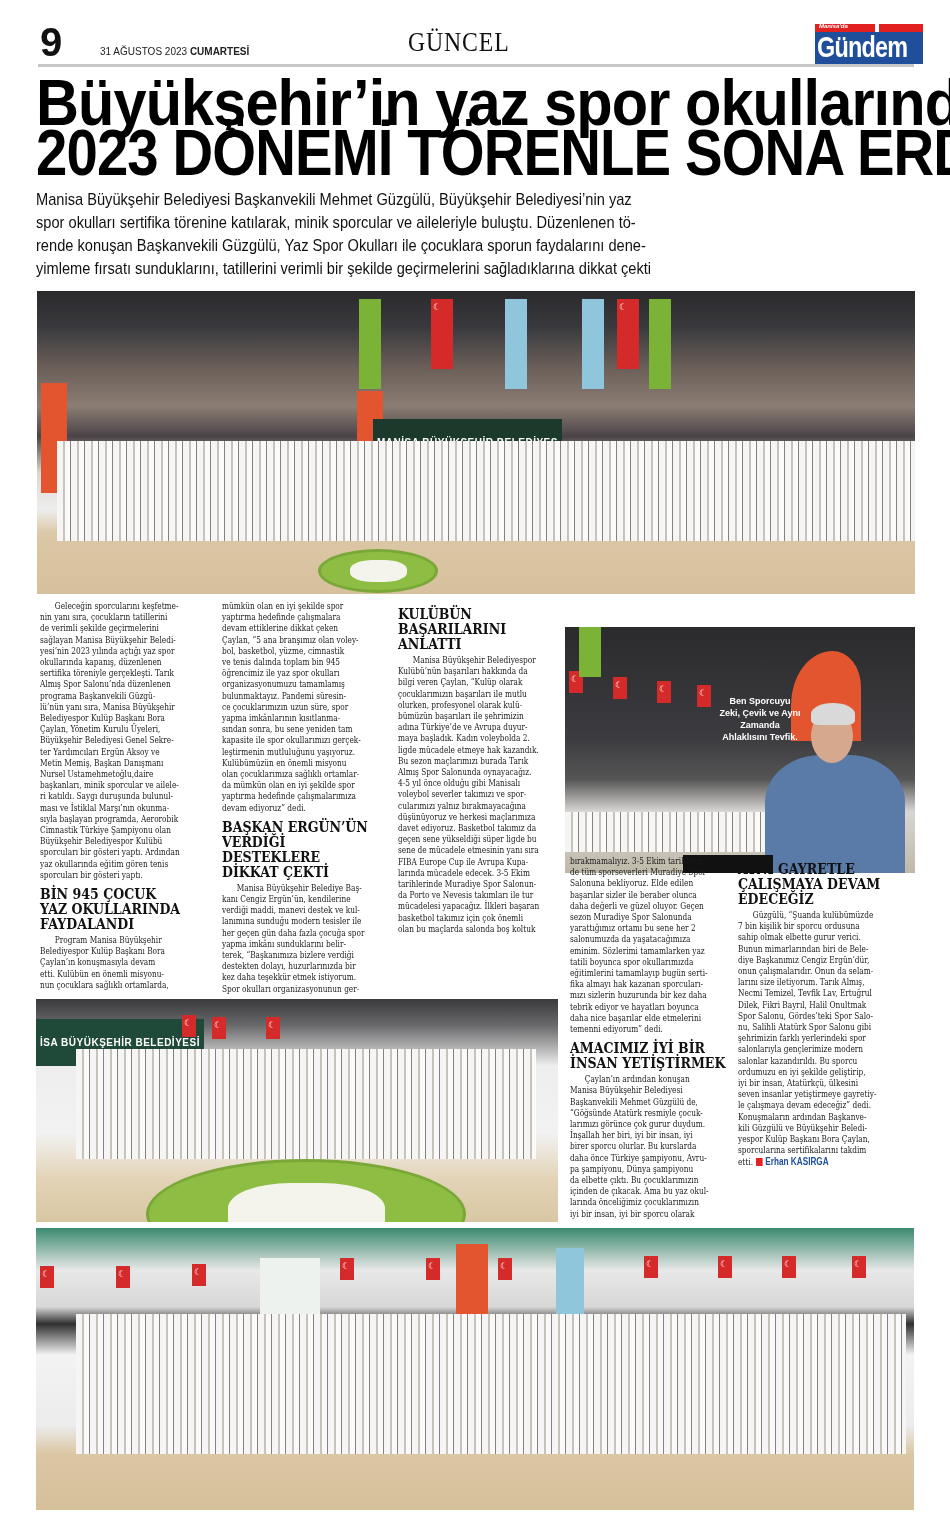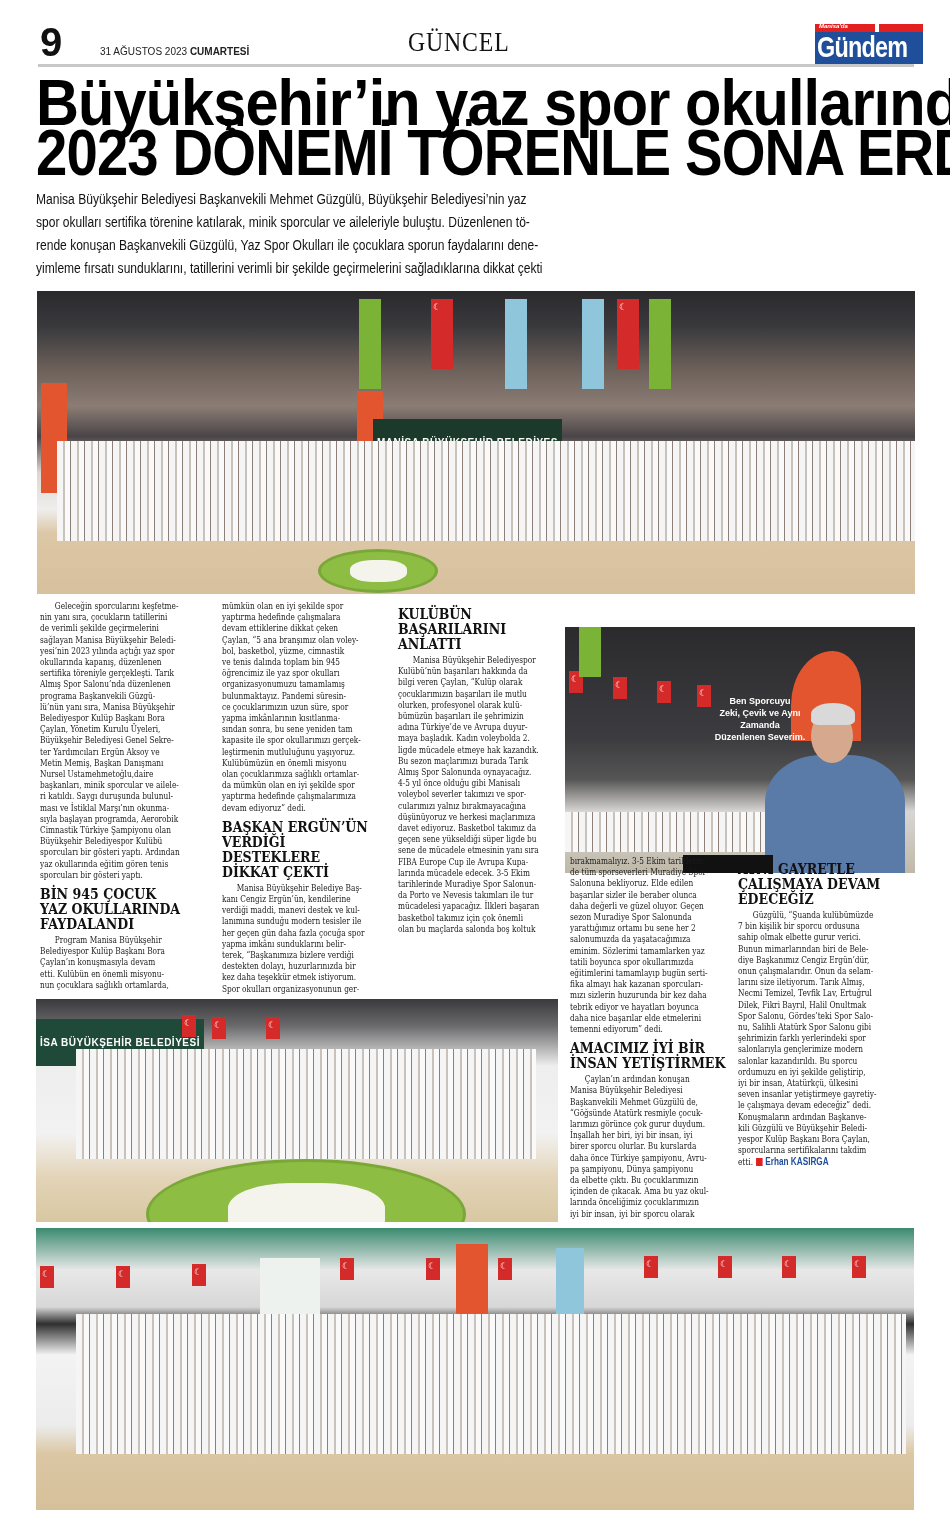--- a/index.html
+++ b/index.html
@@ -16,21 +16,21 @@
   .logo .blue { position: absolute; left: 0; top: 12px; width: 108px; height: 32px; background: #1f4e9a; }
   .logo .word { position: absolute; left: 2px; top: 10px; font-family: "Liberation Sans", sans-serif; font-weight: bold; font-size: 30px; color: #fff; letter-spacing: -1px; transform: scaleX(0.78); transform-origin: left; line-height: 34px; }
   .logo .tiny { position: absolute; left: 4px; top: 3px; font-family: "Liberation Sans", sans-serif; font-size: 6px; color: #fff; font-style: italic; font-weight: bold; }
   .rule { position: absolute; left: 38px; top: 64px; width: 876px; height: 3px; background: #c8c8c8; }
 
   .headline { position: absolute; left: 36px; top: 70px; width: 880px; font-family: "Liberation Sans", sans-serif; font-weight: bold; font-size: 64px; line-height: 50px; letter-spacing: -1px; color: #000; margin-top: 8px; }
   .headline div { white-space: nowrap; transform-origin: left; }
   .hl1 { transform: scaleX(0.93); }
   .hl2 { transform: scaleX(0.88); }
 
-  .lead { position: absolute; left: 36px; top: 188px; width: 880px; font-family: "Liberation Sans", sans-serif; font-size: 14px; line-height: 23px; color: #111; }
+  .lead { position: absolute; left: 36px; top: 188px; width: 880px; font-family: "Liberation Sans", sans-serif; font-size: 17px; line-height: 23px; color: #111; }
   .lead span { display: block; white-space: nowrap; transform-origin: left; transform: scaleX(0.86); }
 
   .photo { position: absolute; overflow: hidden; }
   .photo1 { left: 37px; top: 291px; width: 878px; height: 303px; background: linear-gradient(180deg, #2a2a2d 0%, #3a3a3e 12%, #6a5e58 25%, #8b7d74 38%, #4a4448 48%, #ddd7d0 60%, #eee 72%, #dcc7a6 80%, #d7c09c 100%); }
   .photo2 { left: 565px; top: 603px; width: 350px; height: 246px; background: linear-gradient(180deg, #2b2b2e 0%, #3c3c40 45%, #555 62%, #d8d6d4 75%, #bfb8a8 100%); margin-top: 24px; }
   .photo3 { left: 36px; top: 999px; width: 522px; height: 223px; background: linear-gradient(180deg, #3a3a3c 0%, #6a6a6c 12%, #eeeeee 30%, #f2f2f2 60%, #e3d4b8 80%, #d8c7a2 100%); }
   .photo4 { left: 36px; top: 1228px; width: 878px; height: 282px; background: linear-gradient(180deg, #3b8a70 0%, #e8e8e8 15%, #d7d7d7 28%, #2f2f2f 34%, #f3f3f3 45%, #ececec 70%, #dbc7a4 80%, #d5c09a 100%); }
   .photo-caption-overlay { position: absolute; font-family: "Liberation Sans", sans-serif; font-weight: bold; color: #fff; font-size: 10px; background: #1c3a2c; padding: 18px 4px; letter-spacing: 0.5px; }
   .flag { position: absolute; width: 14px; height: 22px; background: #d42a2a; }
   .flag::after { content: "☾"; position: absolute; left: 2px; top: 3px; color: #fff; font-size: 9px; }
@@ -104,21 +104,21 @@
 <div class="photo photo2">
   <div class="flag" style="left:4px;top:44px;"></div>
   <div class="flag" style="left:48px;top:50px;"></div>
   <div class="flag" style="left:92px;top:54px;"></div>
   <div class="flag" style="left:132px;top:58px;"></div>
   <div class="banner-green" style="left:14px;top:0;height:50px;"></div>
   <div class="banner-red" style="left:226px;top:24px;width:70px;height:90px;border-radius:60% 40% 0 0;"></div>
   <div class="sign-text" style="left:140px;top:68px;width:110px;">
     <div>Ben Sporcuyu</div>
     <div>Zeki, Çevik ve Aynı Zamanda</div>
-    <div>Düzenlenen Severim.</div>
+    <div>Ahlaklısını Tevfik.</div>
   </div>
   <div class="crowd" style="left:0;top:185px;width:240px;height:40px;"></div>
   <div class="speaker" style="left:200px;top:128px;width:140px;height:118px;"></div>
   <div class="speaker-head" style="left:246px;top:82px;width:42px;height:54px;"></div>
   <div class="hair" style="left:246px;top:76px;width:44px;height:22px;"></div>
   <div class="podium" style="left:118px;top:228px;width:90px;height:18px;"></div>
 </div>
 
 <div class="col c1">
   <div>

